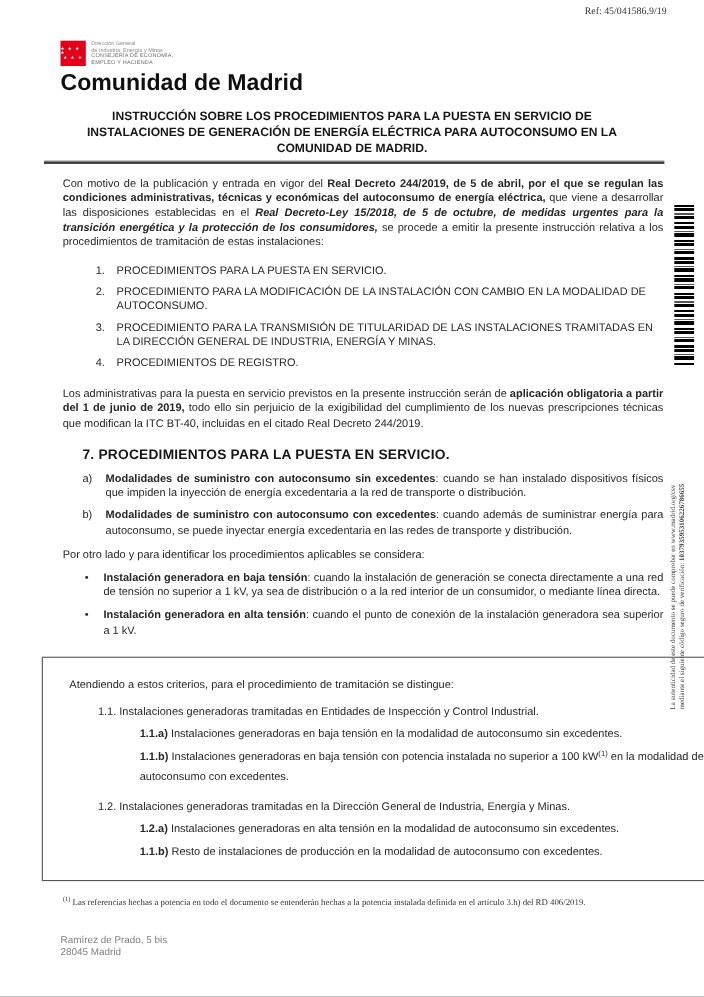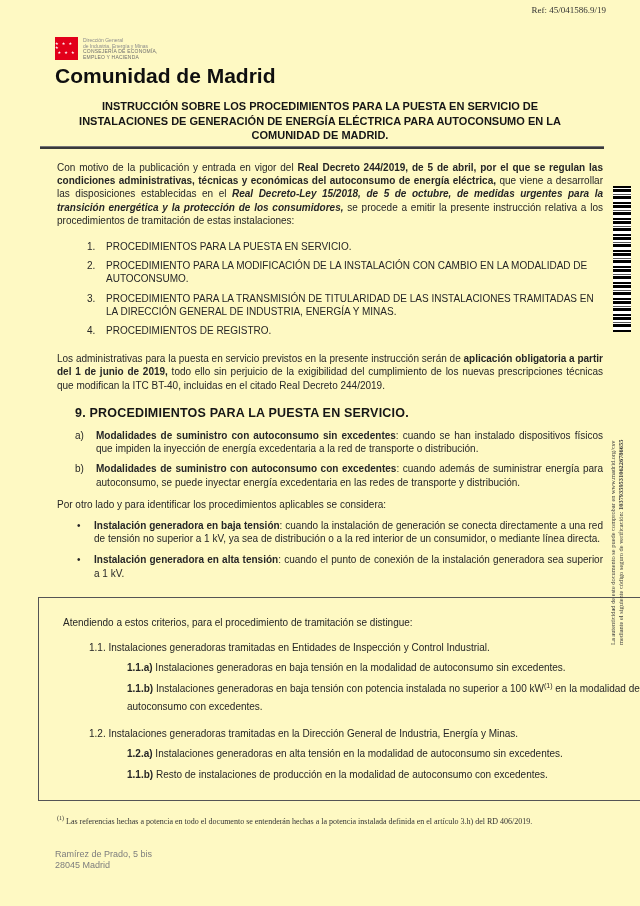--- a/index.html
+++ b/index.html
@@ -1,19 +1,19 @@
 <!DOCTYPE html>
 <html><head>
 <meta charset="utf-8">
 <style>
   * { margin:0; padding:0; box-sizing:border-box; }
   html,body { background:#9a9a9a; }
   .page {
     position:relative; width:640px; height:906px; margin:0 auto;
-    background:#fef9c3; overflow:hidden;
+    background:#ffffff; overflow:hidden;
     font-family:"Liberation Sans", sans-serif; color:#222;
   }
   .ref {
     position:absolute; top:5px; right:34px;
     font-family:"Liberation Serif", serif; font-size:9px; color:#333;
   }
   .header { position:absolute; top:37px; left:55px; }
   .logo-row { display:flex; gap:5px; align-items:flex-start; }
   .flag {
     width:23px; height:23px; background:#e2001a;
@@ -128,21 +128,21 @@
           <span>PROCEDIMIENTO PARA LA TRANSMISIÓN DE TITULARIDAD DE LAS INSTALACIONES TRAMITADAS EN LA DIRECCIÓN GENERAL DE INDUSTRIA, ENERGÍA Y MINAS.</span>
         </div>
       <div class="num-item">
           <span class="mk">4.</span>
           <span>PROCEDIMIENTOS DE REGISTRO.</span>
         </div>
     </div>
 
     <p class="oblig"><span>Los administrativas para la puesta en servicio previstos en la presente instrucción serán de </span><span class="b">aplicación obligatoria a partir del 1 de junio de 2019,</span><span> todo ello sin perjuicio de la exigibilidad del cumplimiento de los nuevas prescripciones técnicas que modifican la ITC BT-40, incluidas en el citado Real Decreto 244/2019.</span></p>
 
-    <div class="h2">9. PROCEDIMIENTOS PARA LA PUESTA EN SERVICIO.</div>
+    <div class="h2">7. PROCEDIMIENTOS PARA LA PUESTA EN SERVICIO.</div>
 
 
     <div class="mod">
         <span class="mk">a)</span>
         <span class="tx"><span class="b">Modalidades de suministro con autoconsumo sin excedentes</span><span>: cuando se han instalado dispositivos físicos que impiden la inyección de energía excedentaria a la red de transporte o distribución.</span></span>
       </div>
     <div class="mod">
         <span class="mk">b)</span>
         <span class="tx"><span class="b">Modalidades de suministro con autoconsumo con excedentes</span><span>: cuando además de suministrar energía para autoconsumo, se puede inyectar energía excedentaria en las redes de transporte y distribución.</span></span>
       </div>

